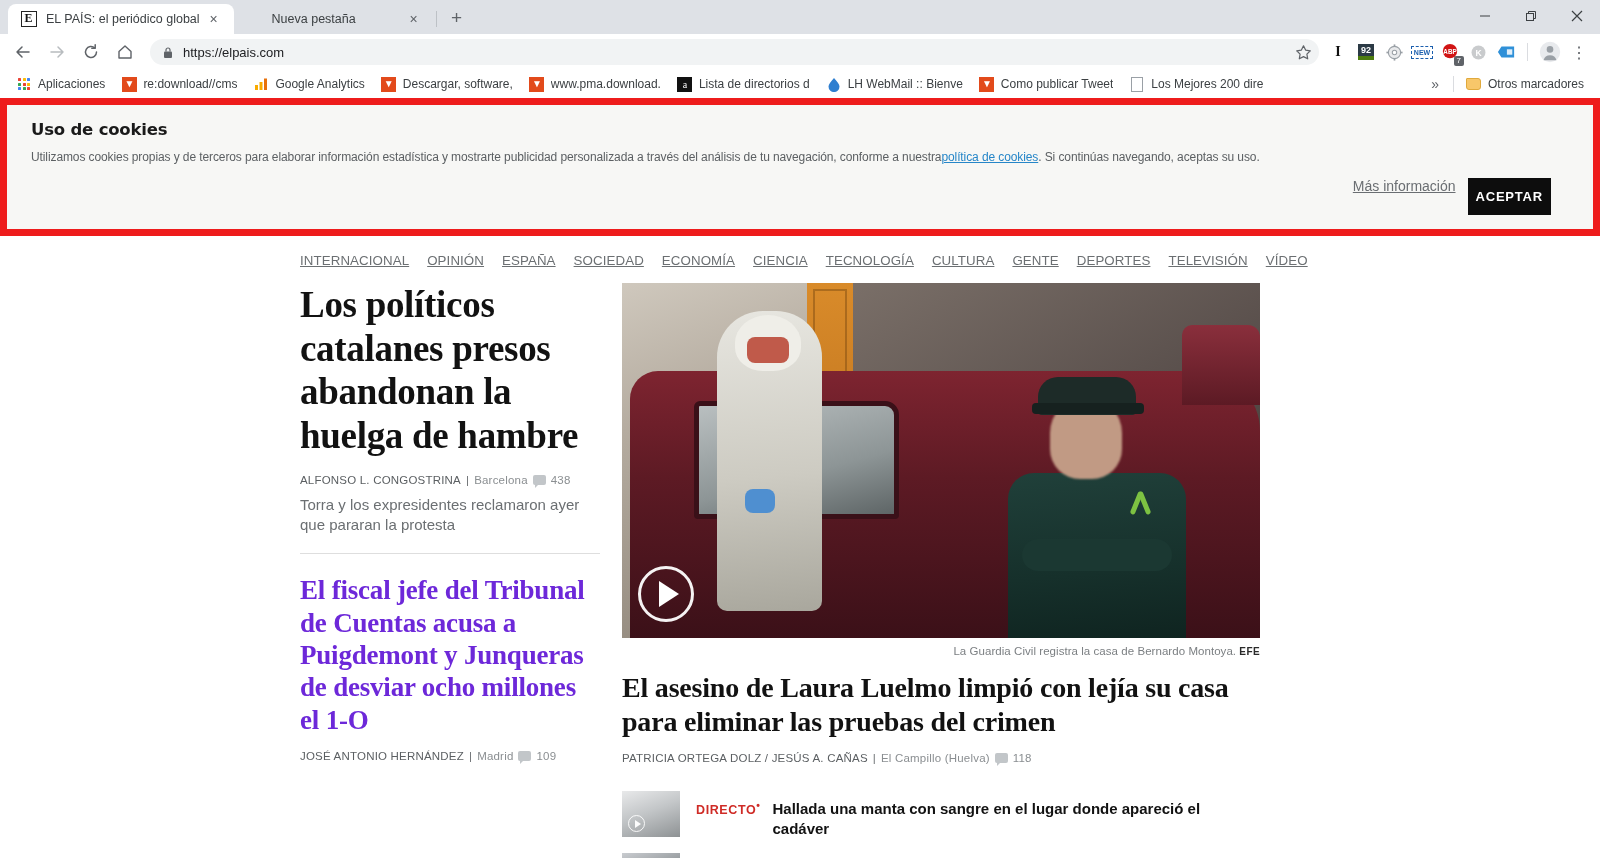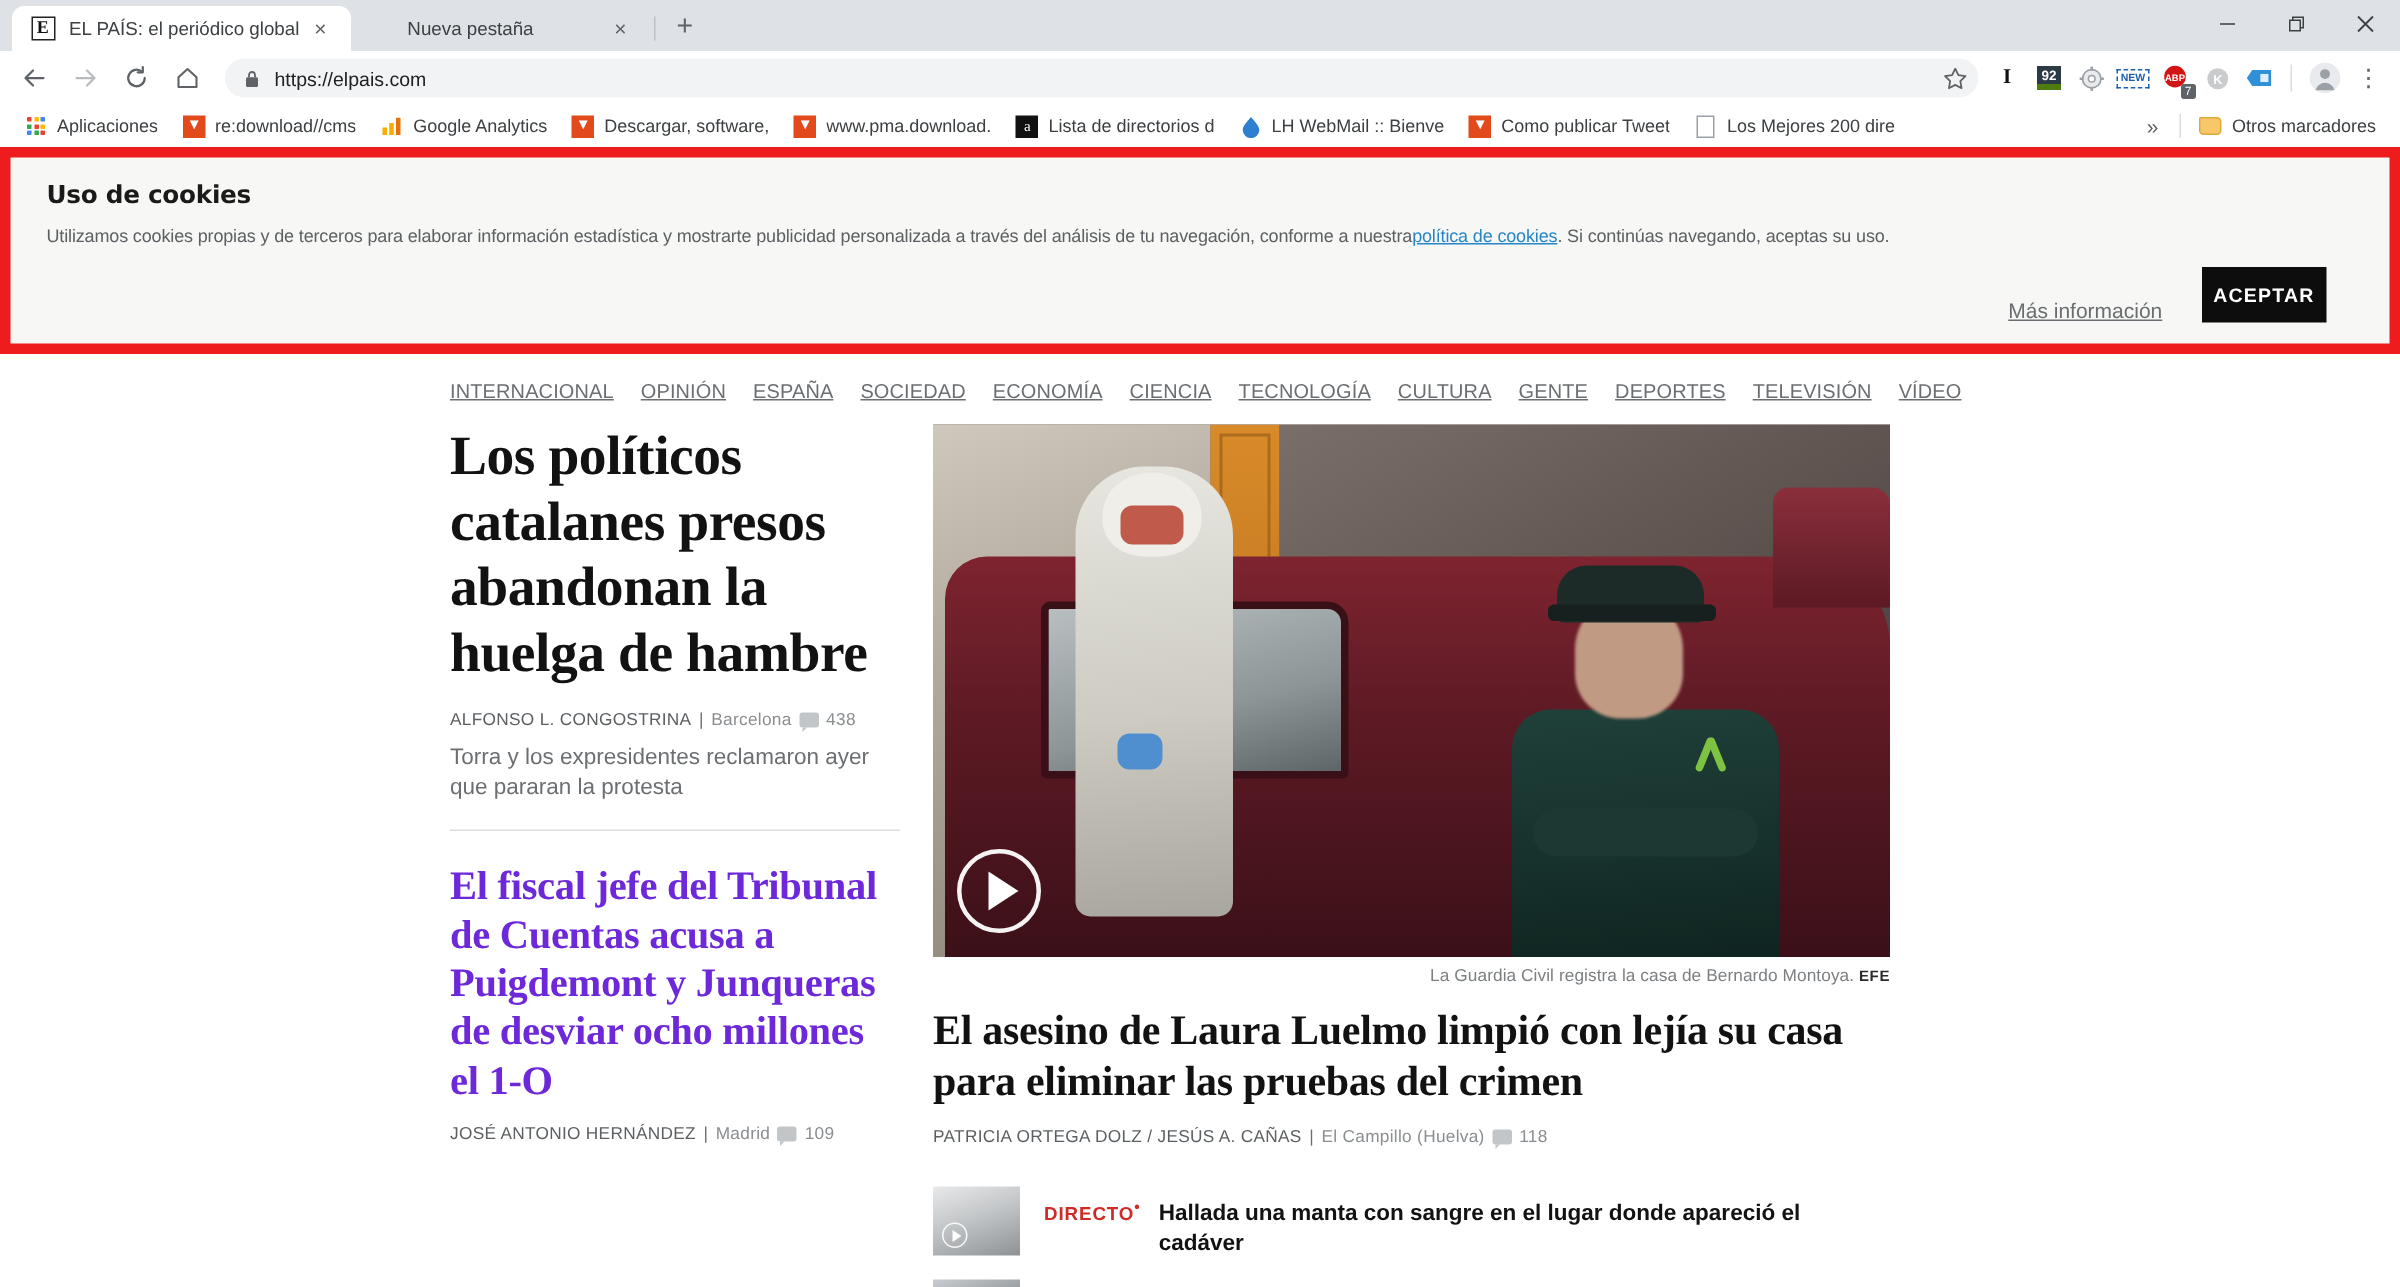--- a/index.html
+++ b/index.html
@@ -128,21 +128,21 @@
     font-size: 16.5px; font-weight: bold; color: #1a1a1a;
     letter-spacing: -0.2px; margin-bottom: 10px;
   }
   .cookie-text {
     font-size: 12px; color: #5c6063; line-height: 1.35;
     letter-spacing: -0.1px;
   }
   .cookie-link { color: #2686c8; text-decoration: underline; }
   .cookie-actions {
     position: absolute; right: 49px; top: 80px;
-    display: flex; align-items: flex-end; gap: 26px;
+    display: flex; align-items: flex-start; gap: 12px;
   }
   .cookie-more { font-size: 14px; color: #6a6e72; }
   .cookie-accept {
     background: #0d0d0d; color: #ffffff; border: 0;
     font-family: "Liberation Sans", sans-serif;
     font-size: 13px; font-weight: bold; letter-spacing: 0.8px;
     padding: 11px 8px; cursor: pointer;
   }
 
   

